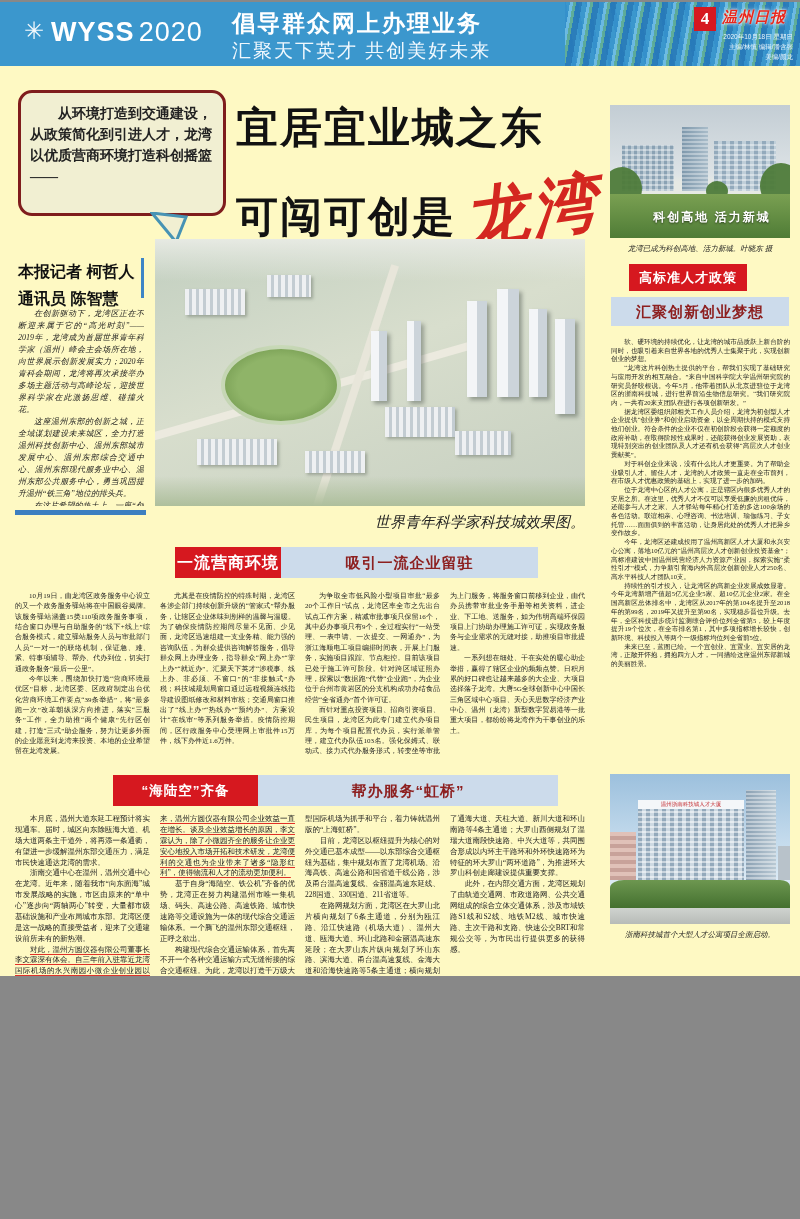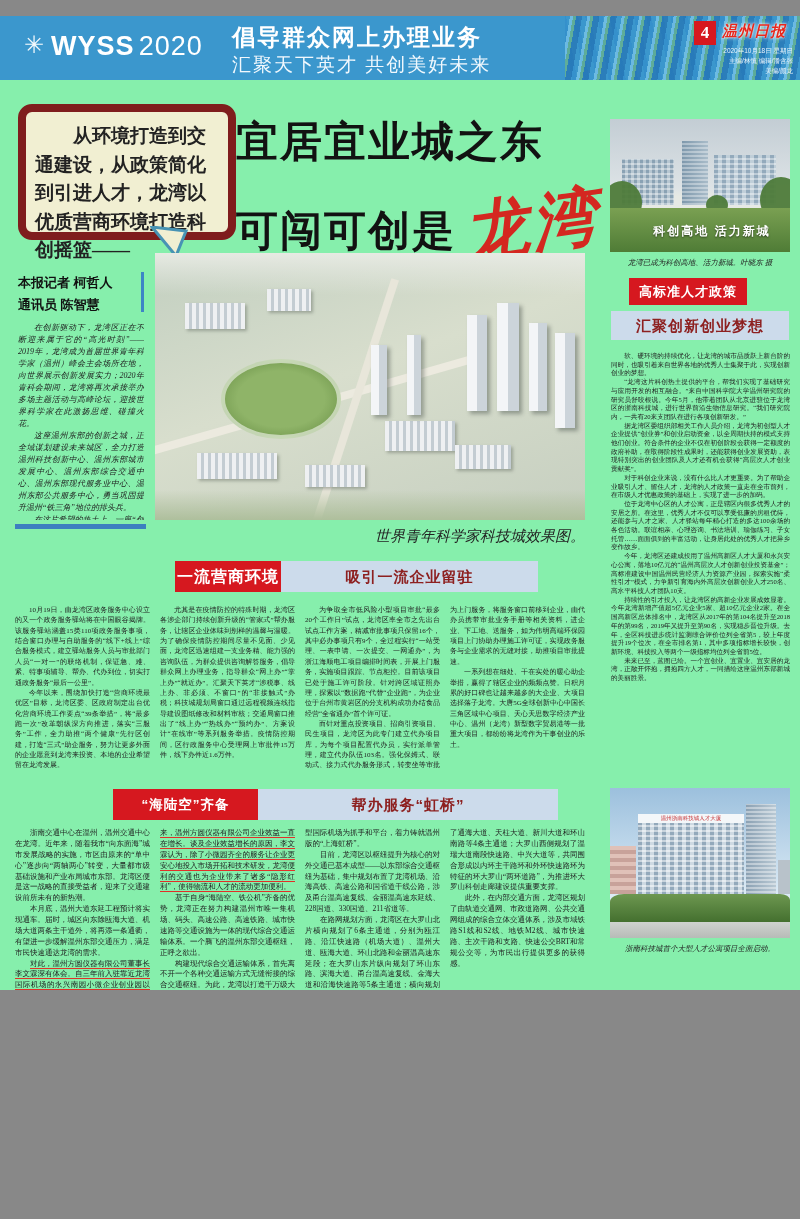--- a/index.html
+++ b/index.html
@@ -1,47 +1,47 @@
 <!DOCTYPE html>
 <html><head>
 <meta charset="utf-8">
 <style>
   html,body{margin:0;padding:0;background:#888;}
-  .page{position:relative;width:800px;height:974px;background:#86efac;margin:16px auto;overflow:hidden;
+  .page{position:relative;width:800px;height:974px;background:#fef9c3;margin:2px auto;overflow:hidden;
         font-family:"Liberation Serif",serif;color:#1d1d1d;}
   .abs{position:absolute;}
   
   .masthead{position:absolute;left:0;top:0;width:800px;height:64px;background:#3b97cd;overflow:hidden;}
   .hdr-deco{position:absolute;right:0;top:0;width:235px;height:64px;opacity:.9;
     background:
       repeating-linear-gradient(100deg,rgba(255,255,255,0) 0 5px,rgba(160,225,248,.55) 5px 8px,rgba(140,200,90,.5) 8px 11px,rgba(20,90,160,.45) 11px 17px),
       repeating-linear-gradient(80deg,rgba(255,255,255,0) 0 7px,rgba(40,130,200,.35) 7px 12px);}
   .hdr-logo{position:absolute;left:24px;top:15px;color:#fff;font-family:"Liberation Sans",sans-serif;font-size:27px;letter-spacing:1px;white-space:nowrap;}
   .hdr-logo .star{font-size:24px;vertical-align:2px;margin-right:6px;opacity:.95;}
   .hdr-logo .wyss{font-weight:700;}
   .hdr-logo .year{font-weight:300;margin-left:4px;}
   .hdr-title{position:absolute;left:232px;top:6px;color:#fff;font-family:"Liberation Sans",sans-serif;font-weight:700;font-size:23px;letter-spacing:2px;}
   .hdr-sub{position:absolute;left:232px;top:36px;color:#f0f8fd;font-family:"Liberation Sans",sans-serif;font-weight:300;font-size:19px;letter-spacing:2px;}
   .hdr-pageno{position:absolute;left:694px;top:5px;width:22px;height:24px;background:#d6181f;color:#fff;
     font-family:"Liberation Serif",serif;font-weight:700;font-size:17px;text-align:center;line-height:24px;}
   .hdr-paper{position:absolute;left:722px;top:6px;color:#e8271c;font-family:"DejaVu Serif",serif;font-style:italic;font-weight:700;font-size:15px;letter-spacing:1px;text-shadow:0 0 2px #fff,0 0 4px #fff;}
   .hdr-dates{position:absolute;left:655px;top:30px;width:138px;text-align:right;color:#eaf4fb;font-family:"Liberation Sans",sans-serif;font-size:6.5px;line-height:1.5;}
   
-  .bubble{position:absolute;left:18px;top:88px;width:184px;height:100px;background:#f1efd2;border:8px solid #7f1d1d;border-radius:14px;
-    padding:10px 9px;font-weight:700;font-size:19px;line-height:1.5;color:#222;text-indent:2em;}
+  .bubble{position:absolute;left:18px;top:88px;width:184px;height:100px;background:#f1efd2;border:3px solid #7f1d1d;border-radius:14px;
+    padding:10px 9px;font-weight:700;font-size:14px;line-height:1.5;color:#222;text-indent:2em;}
   .bubble-tail{position:absolute;left:150px;top:210px;}
   
   .headline{position:absolute;left:236px;top:98px;width:352px;font-family:"Liberation Sans",sans-serif;color:#121212;}
   .headline .l1{font-size:42px;font-weight:900;letter-spacing:2px;white-space:nowrap;}
   .headline .l2{font-size:42px;font-weight:900;letter-spacing:2px;margin-top:10px;white-space:nowrap;}
   .brand-script{display:inline-block;font-family:"DejaVu Serif",serif;font-style:italic;font-weight:700;font-size:64px;color:#d42720;
     transform:rotate(-8deg) translate(8px,2px);letter-spacing:4px;}
   
   .cap{font-style:italic;font-size:15px;color:#222;}
-  .byline{position:absolute;left:18px;top:256px;font-family:"Liberation Sans",sans-serif;font-weight:700;font-size:13px;line-height:1.7;color:#111;}
+  .byline{position:absolute;left:18px;top:256px;font-family:"Liberation Sans",sans-serif;font-weight:700;font-size:16px;line-height:1.7;color:#111;}
   .rule-v{position:absolute;left:141px;top:256px;width:3px;height:40px;background:#3d85c6;}
   .rule-blue{position:absolute;left:15px;top:508px;width:131px;height:5px;background:#3c7fc0;}
   .intro{position:absolute;left:18px;top:306px;width:126px;height:198px;overflow:hidden;font-style:italic;font-size:8px;line-height:1.5;text-align:justify;color:#222;}
   .intro p,.paras p{margin:0;text-indent:2em;}
   
   .tag-red{position:absolute;background:#d6181f;color:#fff;font-family:"Liberation Sans",sans-serif;font-weight:700;
     text-align:center;letter-spacing:1px;}
   .banner{position:absolute;background:#ccdbeb;color:#8d2020;font-family:"Liberation Sans",sans-serif;font-weight:700;
     text-align:center;letter-spacing:1px;}
   
@@ -202,22 +202,22 @@
       <p>今年以来，围绕加快打造“营商环境最优区”目标，龙湾区委、区政府制定出台优化营商环境工作要点“39条举措”，将“最多跑一次”改革朝纵深方向推进，落实“三服务”工作，全力助推“两个健康”先行区创建，打造“三式”助企服务，努力让更多外面的企业愿意到龙湾来投资、本地的企业希望留在龙湾发展。</p>
       <p>尤其是在疫情防控的特殊时期，龙湾区各涉企部门持续创新升级的“管家式”帮办服务，让辖区企业体味到别样的温馨与温暖。为了确保疫情防控期间尽量不见面、少见面，龙湾区迅速组建一支业务精、能力强的咨询队伍，为群众提供咨询解答服务，倡导群众网上办理业务，指导群众“网上办”“掌上办”“就近办”。汇聚天下英才“涉税事、线上办、非必须、不窗口”的“非接触式”办税；科技城规划局窗口通过远程视频连线指导建设图纸修改和材料审核；交通局窗口推出了“线上办”“热线办”“预约办”、方案设计“在线审”等系列服务举措。疫情防控期间，区行政服务中心受理网上审批件15万件，线下办件近1.6万件。</p>
       <p>为争取全市低风险小型项目审批“最多20个工作日”试点，龙湾区率全市之先出台试点工作方案，精减审批事项只保留16个，其中必办事项只有9个，全过程实行“一站受理、一表申请、一次提交、一网通办”，为浙江海顺电工项目编排时间表，开展上门服务，实施项目跟踪、节点柜控。目前该项目已处于施工许可阶段。针对跨区域证照办理，探索以“数据跑”代替“企业跑”，为企业位于台州市黄岩区的分支机构成功办结食品经营“全省通办”首个许可证。</p>
       <p>而针对重点投资项目、招商引资项目、民生项目，龙湾区为此专门建立代办项目库，为每个项目配置代办员，实行派单管理，建立代办队伍103名。强化保姆式、联动式、接力式代办服务形式，转变坐等审批为上门服务，将服务窗口前移到企业，由代办员携带审批业务手册等相关资料，进企业、下工地、送服务，如为伟明高端环保园项目上门协助办理施工许可证，实现政务服务与企业需求的无缝对接，助推项目审批提速。</p>
       <p>一系列想在细处、干在实处的暖心助企举措，赢得了辖区企业的频频点赞。日积月累的好口碑也让越来越多的大企业、大项目选择落子龙湾。大唐5G全球创新中心中国长三角区域中心项目、天心天思数字经济产业中心、温州（龙湾）新型数字贸易港等一批重大项目，都纷纷将龙湾作为干事创业的乐土。</p>
     </div>
 
   <div class="tag-red" style="left:113px;top:773px;width:145px;height:31px;line-height:31px;font-size:13.5px;">“海陆空”齐备</div>
   <div class="banner" style="left:258px;top:773px;width:300px;height:31px;line-height:31px;font-size:15px;">帮办服务“虹桥”</div>
   <div class="abs paras cols4" style="left:15px;top:812px;width:570px;height:208px;font-size:7.5px;line-height:1.45;">
+      <p>本月底，温州大道东延工程预计将实现通车。届时，城区向东除瓯海大道、机场大道两条主干道外，将再添一条通衢，有望进一步缓解温州东部交通压力，满足市民快速通达龙湾的需求。</p>
       <p>浙南交通中心在温州，温州交通中心在龙湾。近年来，随着我市“向东面海”城市发展战略的实施，市区由原来的“单中心”逐步向“两轴两心”转变，大量都市级基础设施和产业布局城市东部。龙湾区便是这一战略的直接受益者，迎来了交通建设前所未有的新热潮。</p>
-      <p>本月底，温州大道东延工程预计将实现通车。届时，城区向东除瓯海大道、机场大道两条主干道外，将再添一条通衢，有望进一步缓解温州东部交通压力，满足市民快速通达龙湾的需求。</p>
       <p class="u-red">对此，温州方圆仪器有限公司董事长李文霖深有体会。自三年前入驻靠近龙湾国际机场的永兴南园小微企业创业园以来，温州方圆仪器有限公司企业效益一直在增长。谈及企业效益增长的原因，李文霖认为，除了小微园齐全的服务让企业更安心地投入市场开拓和技术研发，龙湾便利的交通也为企业带来了诸多“隐形红利”，使得物流和人才的流动更加便利。</p>
       <p>基于自身“海陆空、铁公机”齐备的优势，龙湾正在努力构建温州市唯一集机场、码头、高速公路、高速铁路、城市快速路等交通设施为一体的现代综合交通运输体系。一个腾飞的温州东部交通枢纽，正呼之欲出。</p>
       <p>构建现代综合交通运输体系，首先离不开一个各种交通运输方式无缝衔接的综合交通枢纽。为此，龙湾以打造千万级大型国际机场为抓手和平台，着力铸就温州版的“上海虹桥”。</p>
       <p>目前，龙湾区以枢纽提升为核心的对外交通已基本成型——以东部综合交通枢纽为基础，集中规划布置了龙湾机场、沿海高铁、高速公路和国省道干线公路，涉及甬台温高速复线、金丽温高速东延线、228国道、330国道、211省道等。</p>
       <p>在路网规划方面，龙湾区在大罗山北片横向规划了6条主通道，分别为瓯江路、沿江快速路（机场大道）、温州大道、瓯海大道、环山北路和金丽温高速东延段；在大罗山东片纵向规划了环山东路、滨海大道、甬台温高速复线、金海大道和沿海快速路等5条主通道；横向规划了通海大道、天柱大道、新川大道和环山南路等4条主通道；大罗山西侧规划了温瑞大道南段快速路、中兴大道等，共同围合形成以内环主干路环和外环快速路环为特征的环大罗山“两环道路”，为推进环大罗山科创走廊建设提供重要支撑。</p>
       <p>此外，在内部交通方面，龙湾区规划了由轨道交通网、市政道路网、公共交通网组成的综合立体交通体系，涉及市域铁路S1线和S2线、地铁M2线、城市快速路、主次干路和支路、快速公交BRT和常规公交等，为市民出行提供更多的获得感。</p>
     </div>
 
   <div class="photo" id="photo-talent" style="left:610px;top:772px;width:180px;height:150px;">
     <div class="sign">温州浙南科技城人才大厦</div>

